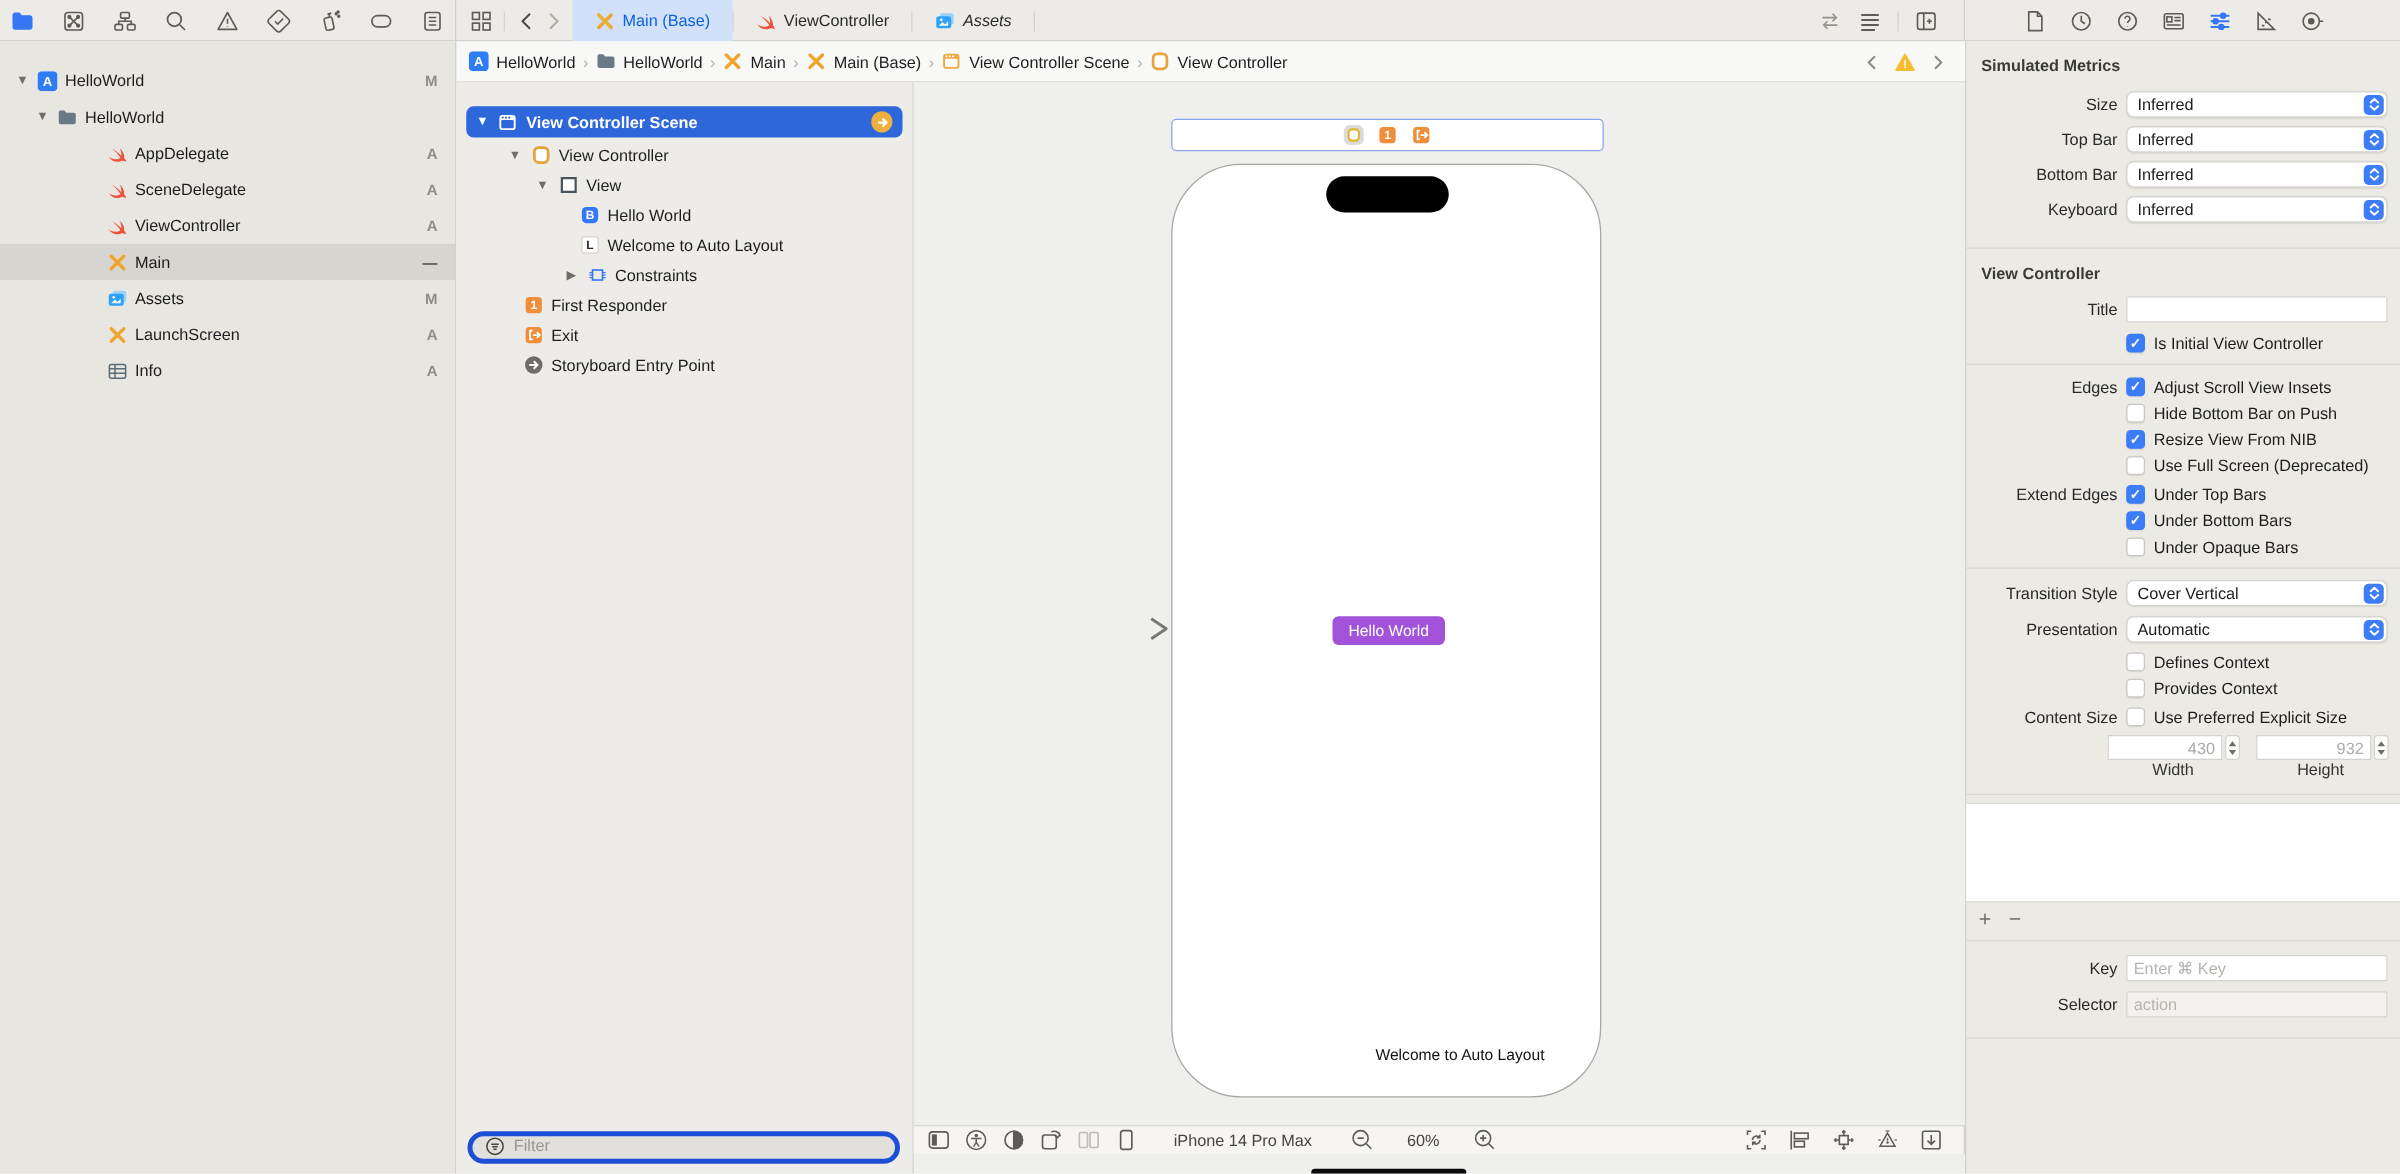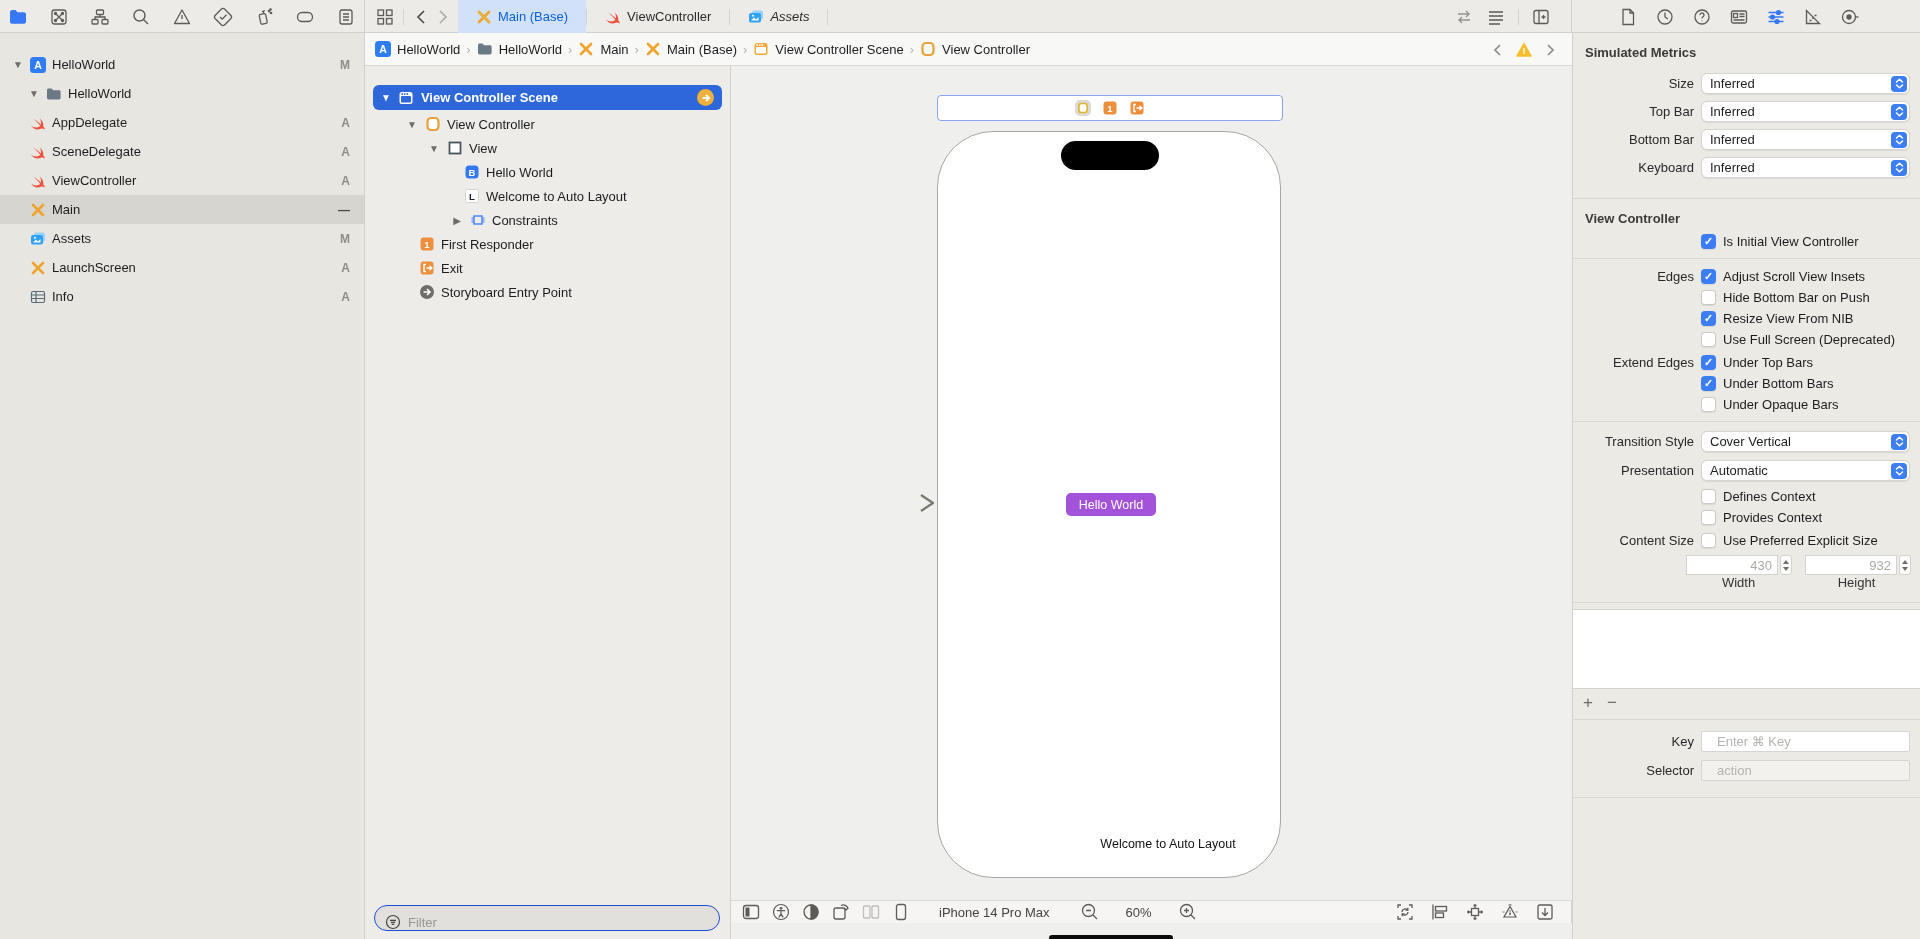--- a/index.html
+++ b/index.html
@@ -26,31 +26,31 @@
   .crumb-sep { color:#B3B2AE; font-size:13px; margin:0 6px; }
   .jump-right { position:absolute; right:14px; top:0; height:33px; display:flex; align-items:center; gap:10px; }
 
   
   .navigator { position:absolute; left:0; top:33px; width:365px; height:906px; background:#E8E6E0; border-right:1px solid #D2D1CD; padding-top:17px; }
   .nrow { height:29px; display:flex; align-items:center; gap:6px; padding-right:14px; }
   .nrow.sel { background:#D7D5CF; }
   .nrow .chev { width:12px; color:#6e6d69; font-size:10px; display:flex; justify-content:center; }
   .nrow .nlabel { flex:1 1 auto; white-space:nowrap; overflow:hidden; }
   .nrow .badge { color:#8E8D89; font-weight:700; font-size:12px; }
-  .ind0 { padding-left:12px; } .ind1 { padding-left:28px; } .ind2 { padding-left:30px; }
+  .ind0 { padding-left:12px; } .ind1 { padding-left:28px; } .ind2 { padding-left:86px; }
 
   
   .outline { position:absolute; left:365px; top:66px; width:366px; height:873px; background:#EDECE9; border-right:1px solid #D2D1CD; }
   .scene-row { margin:19px 8px 2px 8px; height:25px; border-radius:6px; background:#2E67D9; color:#fff; font-weight:700; display:flex; align-items:center; gap:7px; padding:0 8px 0 8px; }
   .scene-row .schev { font-size:10px; }
   .scene-badge { margin-left:auto; width:17px; height:17px; border-radius:50%; background:#EFAF3C; display:flex; align-items:center; justify-content:center; }
   .trow { height:24px; display:flex; align-items:center; gap:6px; font-size:13px; }
   .trow .chev { width:14px; color:#6e6d69; font-size:10px; display:flex; justify-content:center; }
   .tind1 { padding-left:40px; } .tind2 { padding-left:62px; } .tind3 { padding-left:85px; } .tind1n { padding-left:54px; } .tind3n { padding-left:99px; }
-  .filterbar { position:absolute; left:9px; bottom:8px; width:346px; height:26px; border-radius:13px; background:#E1E0DC; border:1px solid #1d4ed8; display:flex; align-items:flex-end; gap:7px; padding:0 10px; }
+  .filterbar { position:absolute; left:9px; bottom:8px; width:346px; height:26px; border-radius:13px; background:#E1E0DC; border:4px solid #1d4ed8; display:flex; align-items:flex-start; gap:7px; padding:0 10px; }
   .filterbar .ph { color:#989793; }
 
   
   .canvas { position:absolute; left:731px; top:66px; width:841px; height:834px; background:#EFEFED; }
   .dock { position:absolute; left:206px; top:29px; width:346px; height:26px; background:#fff; border:1px solid #89A5F0; border-radius:4px; display:flex; align-items:center; justify-content:center; gap:11px; }
   .dock .dsel { background:#DCDBD8; border-radius:5px; padding:2px; }
   .device { position:absolute; left:206px; top:65px; width:344px; height:747px; background:#fff; border:1px solid #A7A6A3; border-radius:56px; }
   .island { position:absolute; left:123px; top:9px; width:98px; height:29px; border-radius:15px; background:#000; }
   .hw-btn { position:absolute; left:128px; top:361px; width:90px; height:23px; background:#A353D9; border-radius:5px; color:#fff; font-size:12.5px; display:flex; align-items:center; justify-content:center; }
   .welcome { position:absolute; left:150px; top:705px; width:160px; text-align:center; font-size:12.5px; color:#111; white-space:nowrap; }
@@ -65,21 +65,21 @@
   .canvasbar .rgrp { display:flex; align-items:center; gap:15px; }
 
   
   .inspector { position:absolute; left:1572px; top:33px; width:348px; height:906px; background:#ECEAE4; border-left:1px solid #D2D1CD; }
   .ihead { font-weight:700; color:#3a3a38; padding:12px 0 0 12px; height:26px; }
   .irow { display:flex; align-items:center; padding-right:10px; }
   .ilabel { width:128px; text-align:right; padding-right:7px; color:#28282a; white-space:nowrap; flex:0 0 auto; }
   .popup { flex:1 1 auto; height:21px; background:#fff; border:1px solid #D6D5D2; border-radius:6px; display:flex; align-items:center; padding:0 2px 0 8px; box-shadow:0 .5px 1px rgba(0,0,0,.08); }
   .popup .pval { flex:1 1 auto; }
   .bluestep { width:16px; height:16px; border-radius:4px; background:#3D7DF5; display:flex; align-items:center; justify-content:center; }
-  .tfield { flex:1 1 auto; height:21px; background:#fff; border:1px solid #D6D5D2; border-radius:2px; font-family:inherit; font-size:13px; padding:0 15px; color:#1d1d1f; }
+  .tfield { flex:1 1 auto; height:21px; background:#fff; border:1px solid #D6D5D2; border-radius:2px; font-family:inherit; font-size:13px; padding:0 5px; color:#1d1d1f; }
   .tfield::placeholder { color:#B4B3AF; }
   .tfield.dim { background:#F2F1EE; color:#8b5cf6; }
   .cb { width:15px; height:15px; border-radius:3.5px; background:#fff; border:1px solid #C9C8C5; display:inline-flex; align-items:center; justify-content:center; flex:0 0 auto; margin-right:7px; box-shadow:0 .5px 1px rgba(0,0,0,.08); }
   .cb.checked { background:#3B7DF7; border-color:#3B7DF7; color:#fff; font-size:11px; font-weight:700; }
   .cb.checked::after { content:"\2713"; }
   .idiv { height:1px; background:#D8D7D3; margin:0; }
   .numgrp { display:flex; align-items:center; }
   .numfield { width:92px; height:20px; background:#fff; border:1px solid #D3D2CF; font-family:inherit; font-size:13px; color:#ABAAA7; text-align:right; padding-right:5px; }
   .numstep { width:12px; height:20px; margin-left:2px; background:#FDFDFC; border:1px solid #D3D2CF; border-radius:3px; display:flex; flex-direction:column; align-items:center; justify-content:center; gap:3px; }
   .numstep i { width:0; height:0; border-left:3.5px solid transparent; border-right:3.5px solid transparent; }
@@ -732,20 +732,24 @@
             <svg width="9" height="11" viewBox="0 0 9 11" fill="none" stroke="#fff" stroke-width="1.5" stroke-linecap="round" stroke-linejoin="round">
               <path d="M1.5 4L4.5 1.2 7.5 4M1.5 7l3 2.8 3-2.8"></path>
             </svg>
           </span>
         </div>
     </div>
 
     <div class="idiv" style="margin-top:20px"></div>
     <div class="ihead">View Controller</div>
 
+    <div class="irow" style="margin-top:12px">
+      <span class="ilabel">Title</span>
+      <input class="tfield" value="" style="">
+    </div>
     <div class="irow" style="margin-top:9px">
       <span class="ilabel"></span>
       <span class="cb checked"></span>
       <span>Is Initial View Controller</span>
     </div>
 
     <div class="idiv" style="margin-top:9px"></div>
 
     <div class="irow" style="margin-top:10px">
       <span class="ilabel">Edges</span>

